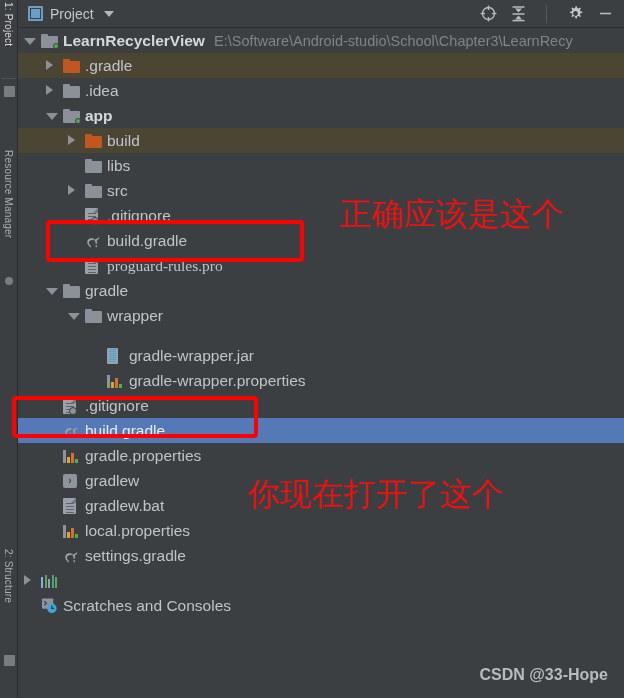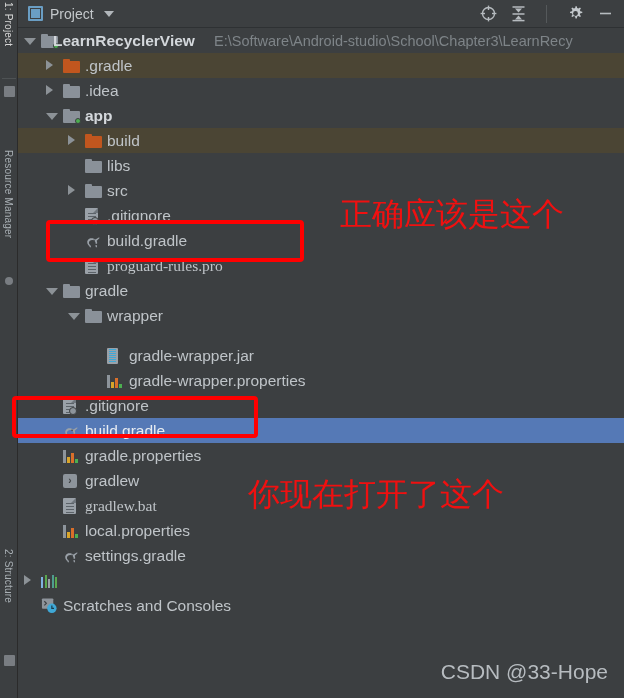--- a/index.html
+++ b/index.html
@@ -117,21 +117,21 @@
   
   .anno-rect {
     position: absolute; border: 4px solid #f00; border-radius: 4px; pointer-events: none;
   }
   .anno-text {
     position: absolute; color: #f01010; font-size: 32px; font-weight: 500;
     font-family: "DejaVu Sans", "Liberation Sans", sans-serif; white-space: nowrap;
   }
   .watermark {
     position: absolute; right: 16px; bottom: 14px;
-    color: #b7bcc0; font-size: 21px;
+    color: #b7bcc0; font-size: 16px; font-weight: bold;
   }
 </style>
 </head>
 <body>
 
 <div id="root">
 
   <div class="left-strip">
     <div class="vtab active" style="top:2px; left:14px;">1: Project</div>
     <div class="strip-sep" style="top:78px;"></div>
@@ -191,21 +191,21 @@
   <div class="tree" id="tree">
       <div class="row" style="height: 25px;">
         <span class="arrow open" style="left: 6px; top: 10px;"></span>
         <span class="ico" style="display: flex; align-items: center; left: 23px; top: 4px;">
           <span class="folder grey">
             <span class="tab-top"></span>
             <span class="body"></span>
             <span class="dot-green"></span>
           </span>
         </span>
-        <span class="label bold" style="left: 35px;">LearnRecyclerView</span>
+        <span class="label bold" style="left: 45px;">LearnRecyclerView</span>
         <span class="label path-hint" style="left: 196px; margin-left: 0px; visibility: visible;">E:\Software\Android-studio\School\Chapter3\LearnRecy</span>
       </div>
       <div class="row excluded" style="height: 25px;">
         <span class="arrow" style="left: 28px; top: 7px;"></span>
         <span class="ico" style="display: flex; align-items: center; left: 45px; top: 4px;">
           <span class="folder orange">
             <span class="tab-top"></span>
             <span class="body"></span>
           </span>
         </span>
@@ -379,21 +379,21 @@
           </span>
         </span>
         <span class="label" style="left: 67px;">gradle.properties</span>
       </div>
       <div class="row" style="height: 25px;">
         <span class="ico" style="display: flex; align-items: center; left: 45px; top: 4px;">
           <span class="exec-ico">›</span>
         </span>
         <span class="label" style="left: 67px;">gradlew</span>
       </div>
-      <div class="row" style="height: 25px; font-family: Liberation Serif, serif;">
+      <div class="row" style="height: 25px;">
         <span class="ico" style="display: flex; align-items: center; left: 45px; top: 4px;">
           <span class="filedoc">
             <span class="lines">
               <i></i>
               <i></i>
               <i></i>
               <i></i>
             </span>
           </span>
         </span>

